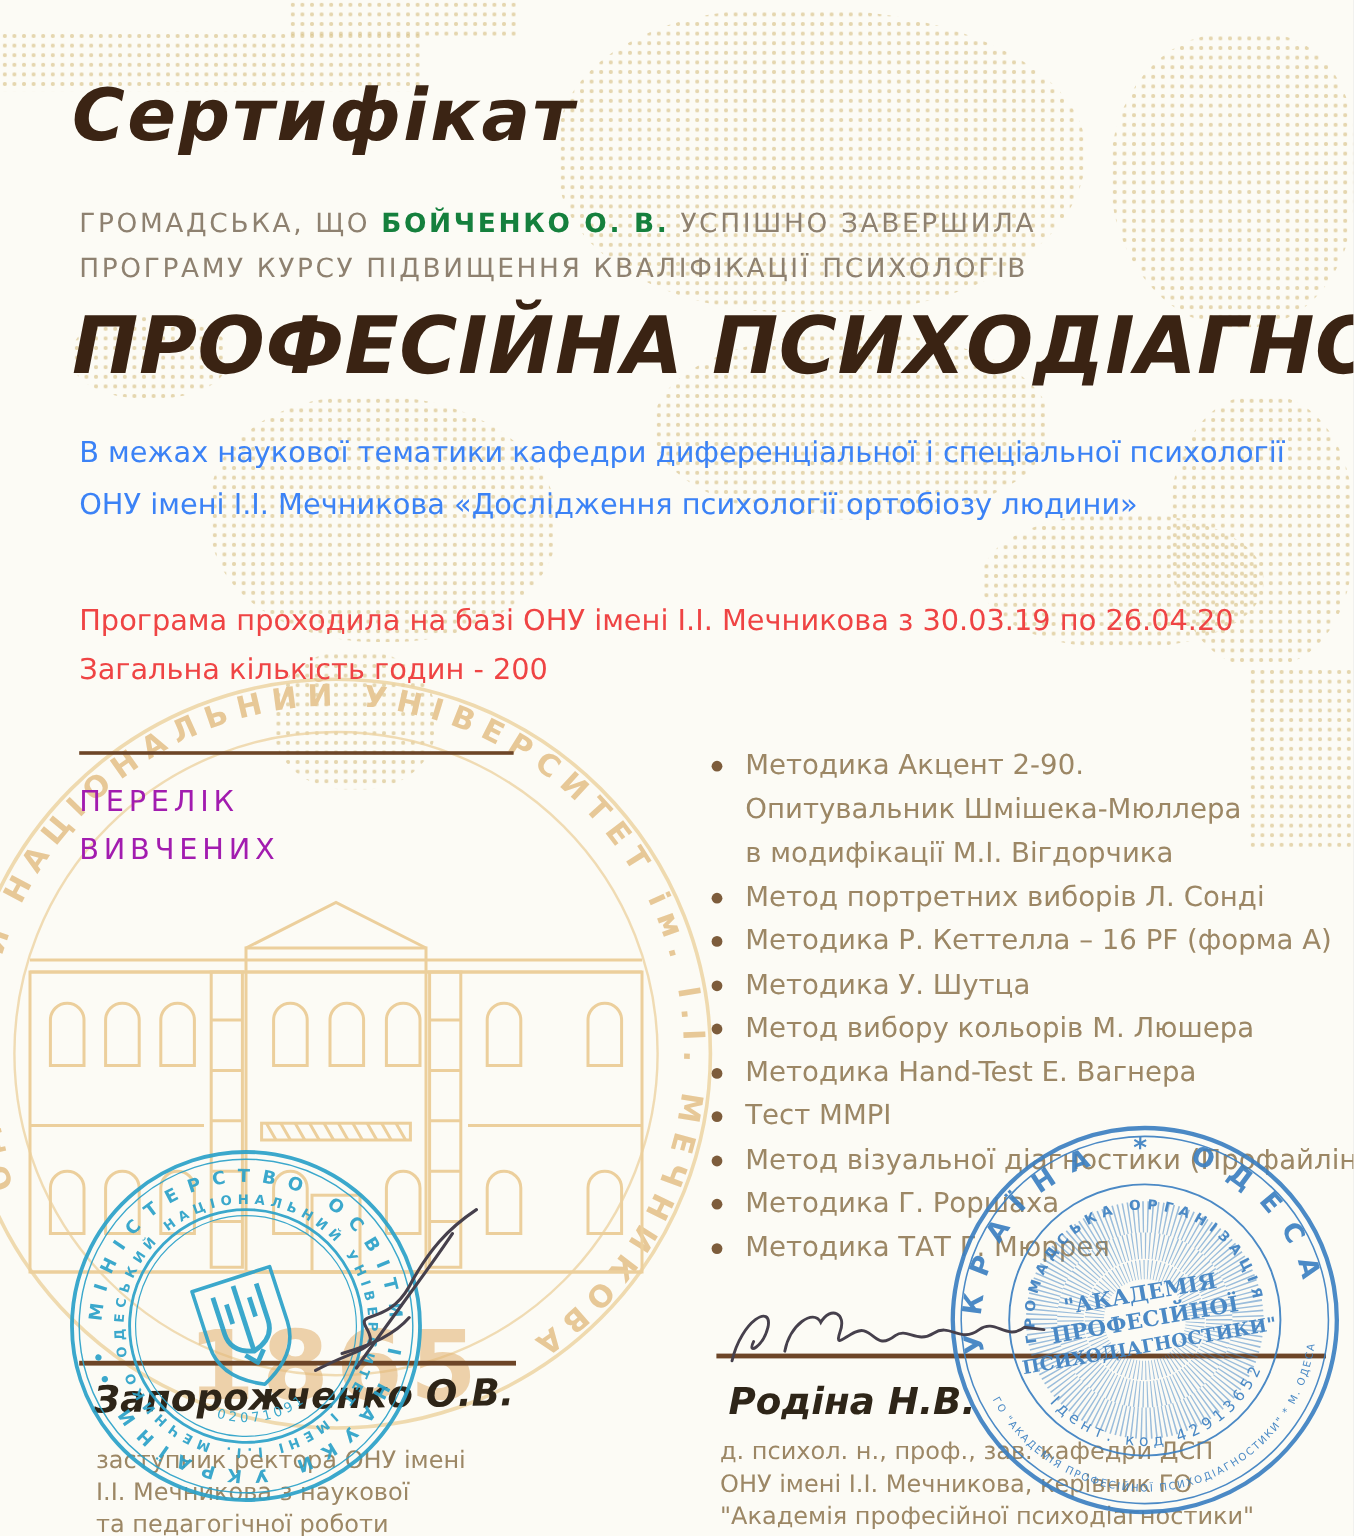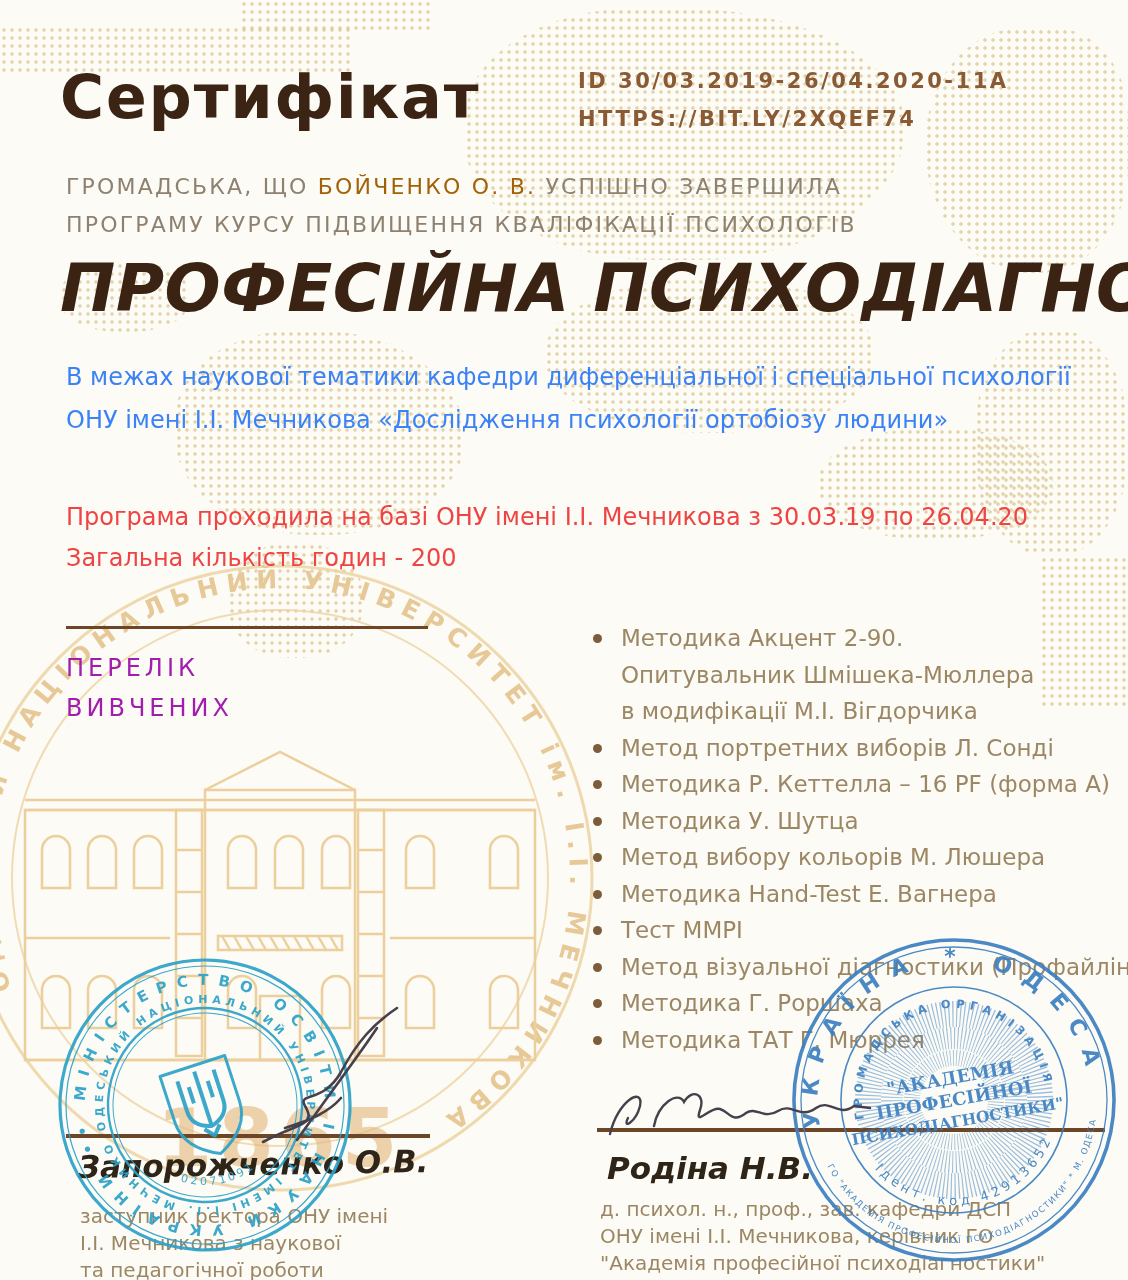--- a/index.html
+++ b/index.html
@@ -20,32 +20,32 @@
   .d4{left:925px;top:28px;width:203px;height:245px;border-radius:50% 38% 46% 55%;}
   .d5{left:975px;top:330px;width:153px;height:225px;border-radius:45%;}
   .d6{left:545px;top:278px;width:330px;height:155px;border-radius:48%;}
   .d7{left:175px;top:330px;width:290px;height:205px;border-radius:45% 55% 50% 50%;}
   .d8{left:228px;top:543px;width:135px;height:115px;border-radius:45%;}
   .d9{left:818px;top:428px;width:235px;height:112px;border-radius:48%;}
   .d10{left:1040px;top:556px;width:88px;height:150px;}
   .d11{left:60px;top:262px;width:130px;height:70px;border-radius:45%;}
 
   .cert-title{
-    left:60px;top:62px;font-size:60px;font-weight:bold;
+    left:60px;top:62px;font-size:60px;font-style:italic;font-weight:bold;
     letter-spacing:2px;color:#3b2414;z-index:3;
   }
   .id-block{
     left:578px;top:62px;font-size:21px;font-weight:bold;letter-spacing:2.5px;
     color:#8a5a35;line-height:38px;z-index:3;white-space:nowrap;
   }
   .statement{
     left:66px;top:168px;font-size:22px;letter-spacing:2.2px;color:#8e8170;
     line-height:38px;z-index:3;white-space:nowrap;
   }
-  .statement b{color:#a16207;font-weight:normal;}
+  .statement b{color:#15803d;font-weight:bold;}
   .course-title{
     left:60px;top:250px;font-size:66px;font-style:italic;font-weight:bold;
     color:#3a2313;z-index:3;white-space:nowrap;letter-spacing:0.5px;
   }
   .descr{left:66px;top:356px;font-size:24px;color:#3b82f6;line-height:43px;z-index:3;white-space:nowrap;}
   .program{left:66px;top:497px;font-size:24px;color:#ef4444;line-height:41px;z-index:3;white-space:nowrap;}
   .rule{position:absolute;height:3px;background:#6d4527;z-index:4;}
   .rule-methods{left:66px;top:626px;width:362px;}
   .methods-heading{
     left:66px;top:648px;font-size:24px;letter-spacing:4px;color:#a21caf;
@@ -148,24 +148,20 @@
       <rect x="-20" y="118" width="40" height="64"></rect>
       <g>
         <path d="M-104,-68 h26 v246 h-26 z M-104,-28 h26 M-104,14 h26 M-104,56 h26 M-104,98 h26 M-104,140 h26"></path>
         <path d="M78,-68 h26 v246 h-26 z M78,-28 h26 M78,14 h26 M78,56 h26 M78,98 h26 M78,140 h26"></path>
       </g>
     </g>
     <text x="330" y="618" text-anchor="middle" font-size="80" font-weight="bold" letter-spacing="6" fill="#e2b678" fill-opacity=".6">1865</text>
   </svg>
 
   <div class="abs cert-title">Сертифікат</div>
-  <div class="abs id-block">
-    <div>ID 30/03.2019-26/04.2020-11A</div>
-    <div>HTTPS://BIT.LY/2XQEF74</div>
-  </div>
 
   <div class="abs statement">
     <div><span>ГРОМАДСЬКА, ЩО </span><b>БОЙЧЕНКО О. В.</b><span> УСПІШНО ЗАВЕРШИЛА</span></div>
     <div>ПРОГРАМУ КУРСУ ПІДВИЩЕННЯ КВАЛІФІКАЦІЇ ПСИХОЛОГІВ</div>
   </div>
 
   <div class="abs course-title">ПРОФЕСІЙНА ПСИХОДІАГНОСТИКА</div>
 
   <div class="abs descr">
     <div>В межах наукової тематики кафедри диференціальної і спеціальної психології</div>

